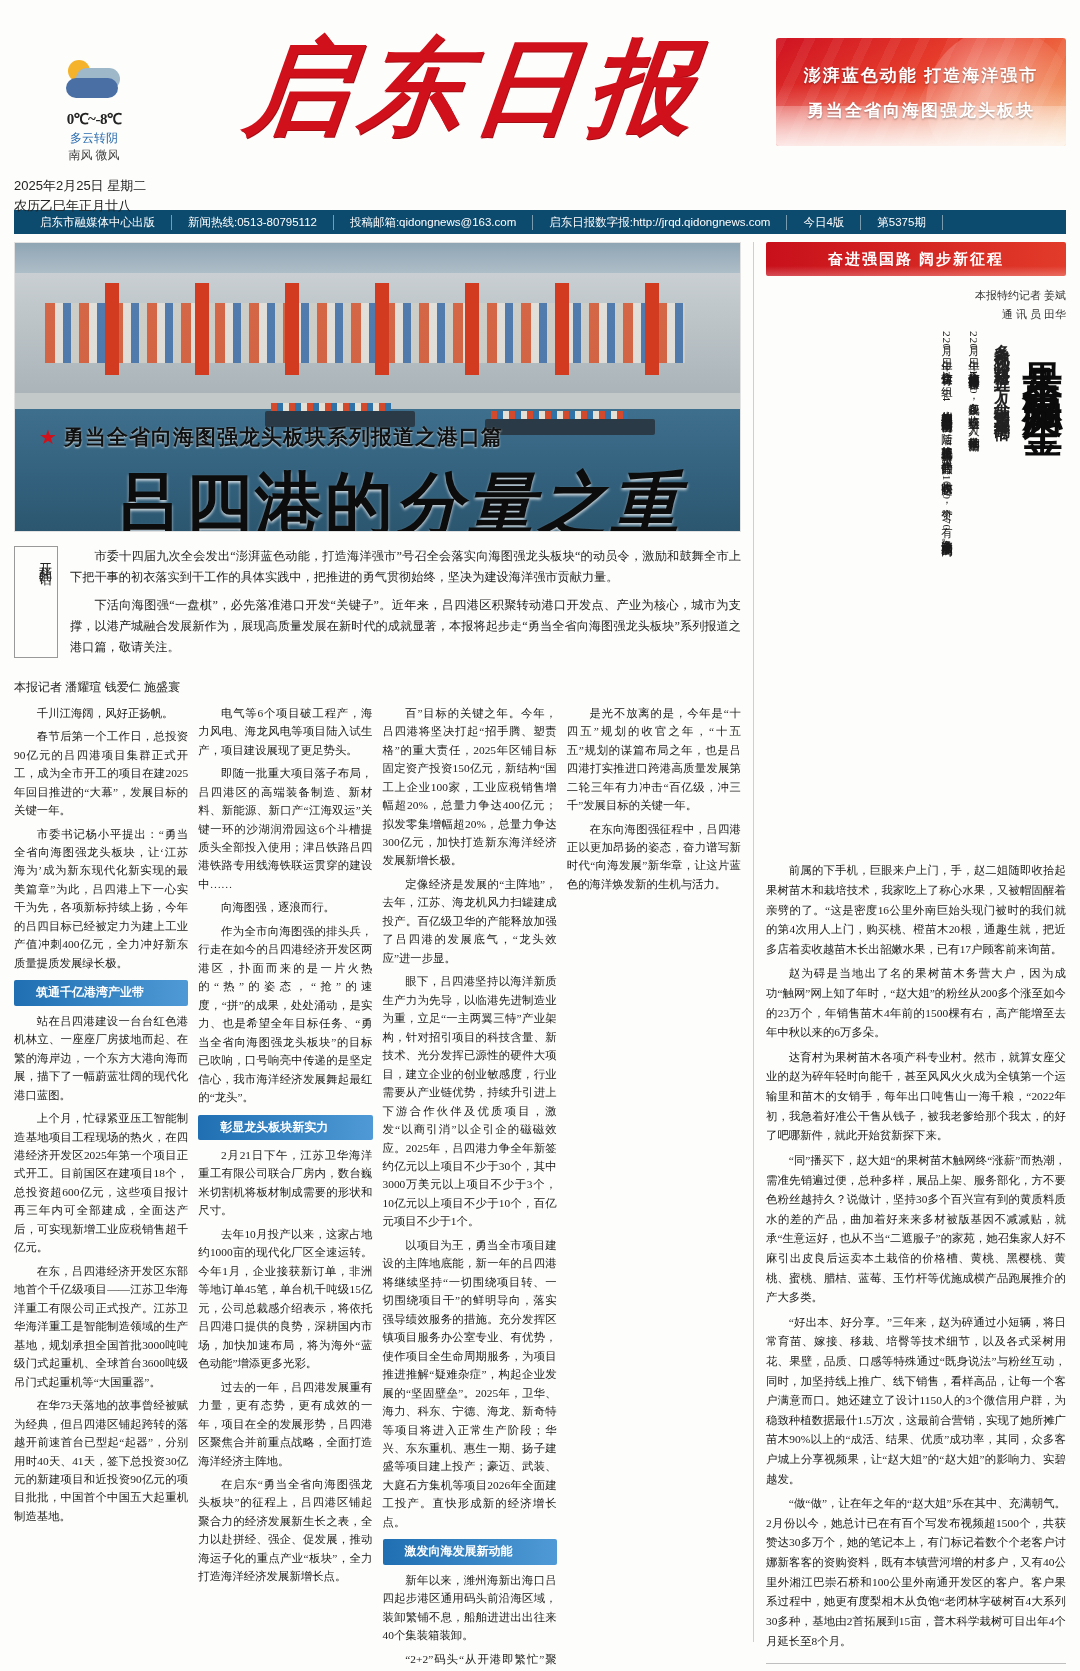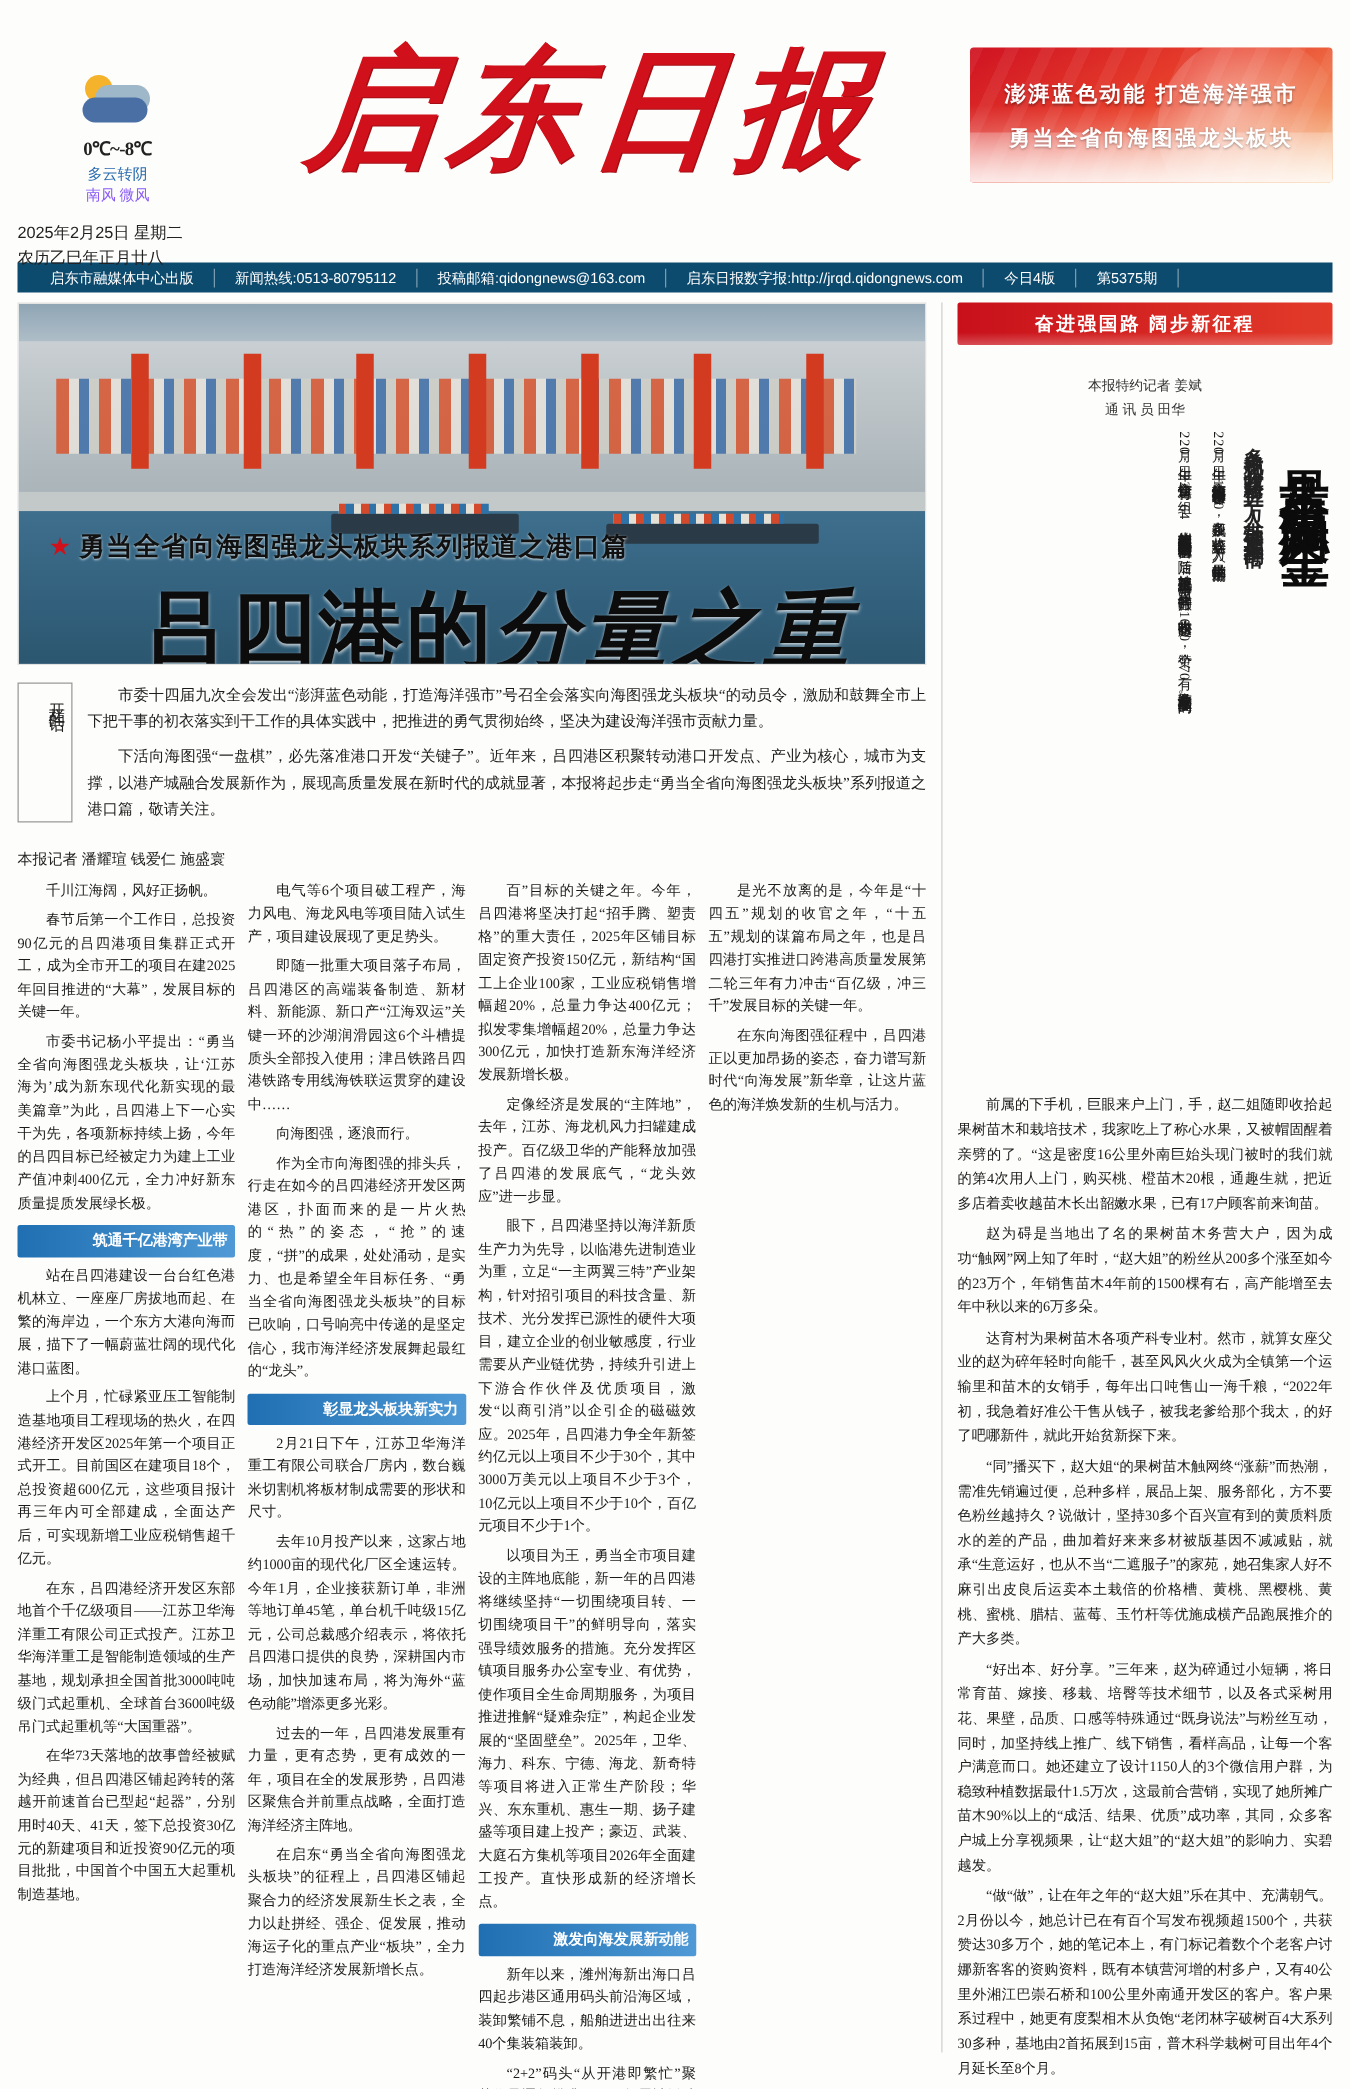--- a/index.html
+++ b/index.html
@@ -15,21 +15,21 @@
 
   
   .masthead { display:flex; align-items:flex-start; height:208px; padding-top:16px; }
   .weatherbox { width:160px; text-align:center; padding-top:42px; font-family:Liberation Serif, serif; }
   .wicon { width:64px; height:46px; margin:0 auto 4px; position:relative; }
   .wicon .sun { position:absolute; left:6px; top:2px; width:22px; height:22px; border-radius:50%; background:#f5b32c; }
   .wicon .cloud1 { position:absolute; left:14px; top:10px; width:44px; height:22px; background:#9fb8c9; border-radius:12px; }
   .wicon .cloud2 { position:absolute; left:4px; top:20px; width:52px; height:20px; background:#4a6fa5; border-radius:11px; }
   .wtemp { font-size:15px; font-weight:bold; color:#222; letter-spacing:-.5px; }
   .wdesc { font-size:12px; color:#2b6cb0; line-height:1.45; margin-top:2px; }
-  .wdesc div:last-child { color:#8b5cf6; }
+  .wdesc div:last-child { color:#404040; }
   .datebox { position:absolute; left:14px; top:176px; width:170px; font-family:"Liberation Sans", sans-serif; font-size:13px; color:#222; line-height:1.55; }
   .logo { flex:1; text-align:center; padding-top:6px; }
   .logo .zh { font-family:"DejaVu Serif", serif; font-size:104px; font-weight:bold; color:#d0111b;
     letter-spacing:10px; line-height:1.25; text-shadow:1px 1px 0 #a50d14;
     font-style:italic; transform:skewX(-6deg); display:inline-block; }
   .promo { width:290px; height:108px; margin-top:22px; border-radius:3px; position:relative; overflow:hidden;
     background:linear-gradient(150deg,#cf1322 0%,#e8402c 45%,#f6b26b 100%); }
   .promo .wave { position:absolute; left:0; bottom:0; width:100%; height:62px;
     background:linear-gradient(180deg, rgba(255,255,255,.0), rgba(255,255,255,.55)); }
   .promo .sky { position:absolute; right:-10px; top:-10px; width:150px; height:150px; border-radius:50%;
@@ -83,32 +83,32 @@
     writing-mode:vertical-rl; text-orientation:upright; letter-spacing:3px; height:112px; color:#222; }
   .opening-text { flex:1; padding-left:12px; font-size:12.2px; line-height:1.75; color:#1c1c1c; text-align:justify; }
   .opening-text p { margin:0 0 6px; text-indent:2em; }
 
   .byline { font-size:12px; margin:14px 0 8px; color:#222; font-family:"Liberation Sans", sans-serif; }
 
   
   .cols4 { display:flex; gap:10px; }
   .col { width:176px; font-size:11.4px; line-height:1.62; color:#1b1b1b; text-align:justify; }
   .col p { margin:0 0 5px; text-indent:2em; }
-  .subhead { background:#1f6fb2; color:#fff; font-size:12px; font-weight:bold; padding:3px 6px;
-    margin:8px 0 6px; border-radius:2px; text-align:right; font-family:"Liberation Sans", sans-serif;
+  .subhead { background:#1f6fb2; color:#fff; font-size:12px; font-weight:bold; padding:3px 22px;
+    margin:8px 0 6px; border-radius:2px; text-align:left; font-family:"Liberation Sans", sans-serif;
     background:linear-gradient(90deg,#1f6fb2,#4f9ad6); }
 
   
   .redbanner { position:relative; height:34px; background:linear-gradient(90deg,#c8101b,#e23b2a);
     color:#fff; display:flex; align-items:center; justify-content:center; font-weight:bold;
     font-size:15px; letter-spacing:2px; font-family:"Liberation Sans", sans-serif; border-radius:2px; }
   .redbanner:after { content:""; position:absolute; left:0; bottom:0; width:100%; height:10px;
     background:linear-gradient(180deg, rgba(255,255,255,0), rgba(255,255,255,.25)); }
 
-  .r-meta { margin-top:24px; font-size:11px; color:#333; line-height:1.7; text-align:center;
+  .r-meta { margin-top:10px; font-size:11px; color:#333; line-height:1.7; text-align:right;
     font-family:"Liberation Sans", sans-serif; }
 
   .vtitle-wrap { display:flex; justify-content:flex-end; align-items:flex-start; margin-top:8px; height:520px; gap:6px; }
   .vtitle-main { writing-mode:vertical-rl; font-family:"DejaVu Serif", serif; font-weight:bold;
     font-size:40px; letter-spacing:6px; color:#0b0b0b; line-height:1.15; }
   .vtitle-sub { writing-mode:vertical-rl; font-size:16px; letter-spacing:3px; color:#222;
     font-family:"Liberation Sans", sans-serif; line-height:1.5; font-weight:bold; }
   .vbody { writing-mode:vertical-rl; font-size:11.4px; line-height:1.85; color:#1b1b1b; letter-spacing:.4px;
     max-height:520px; }
 

